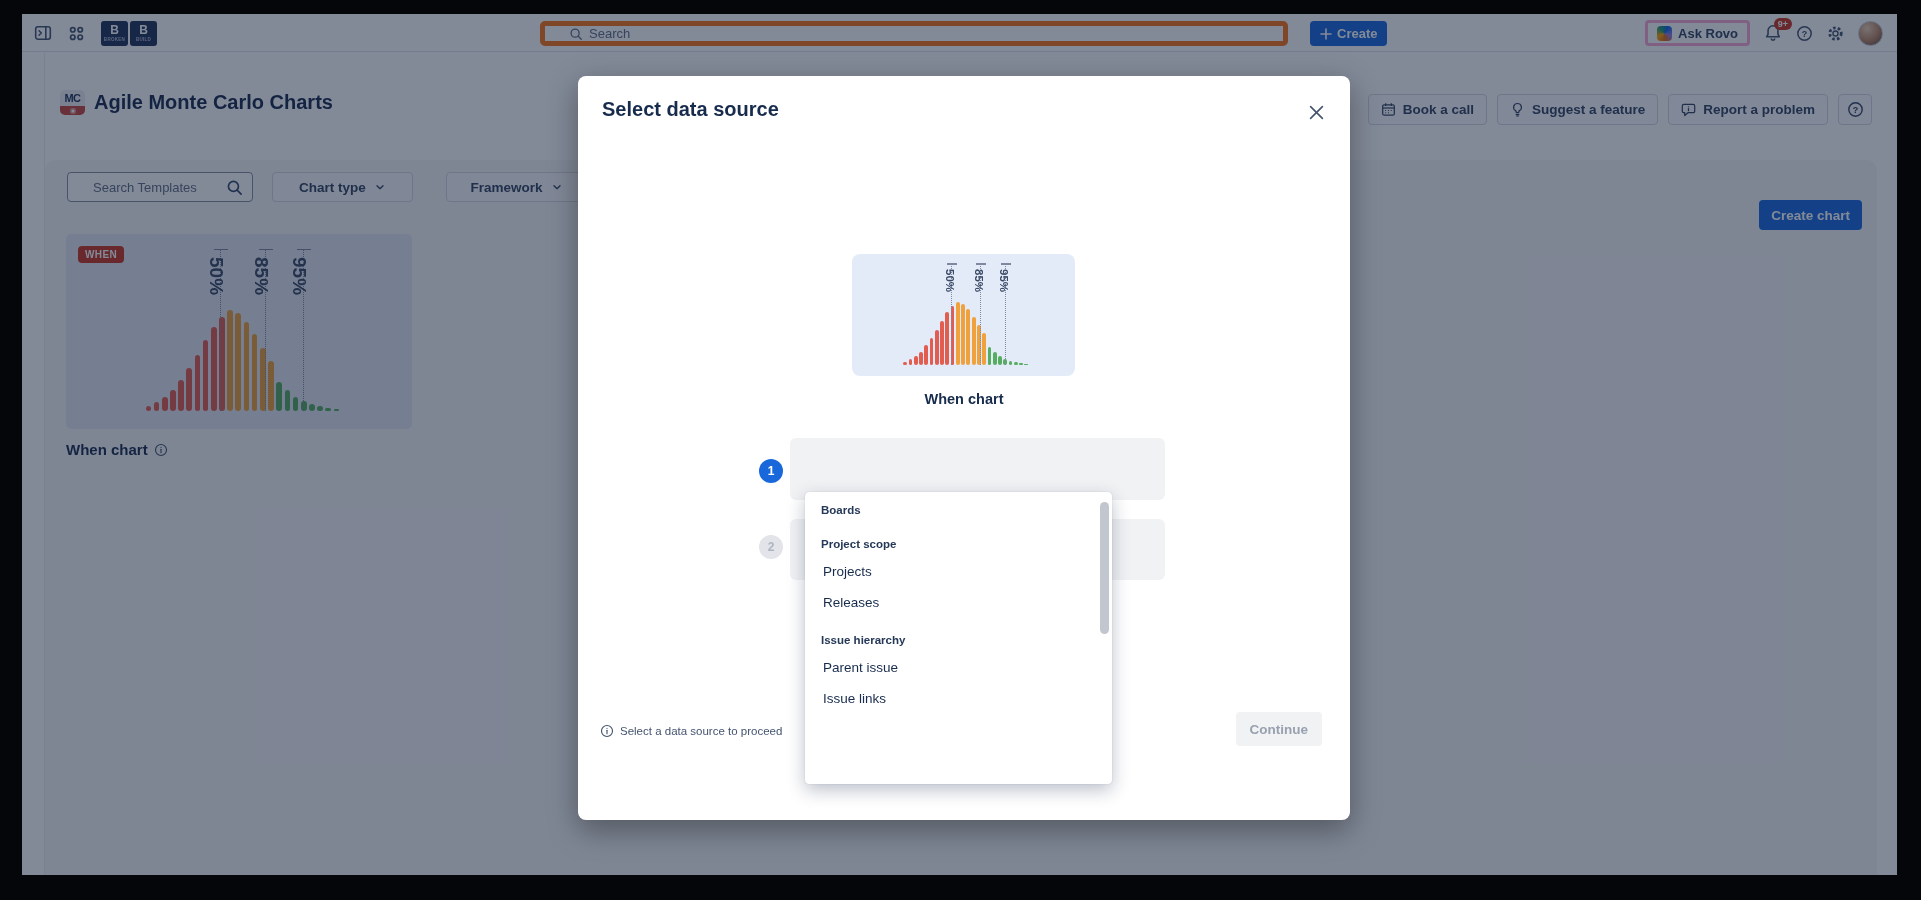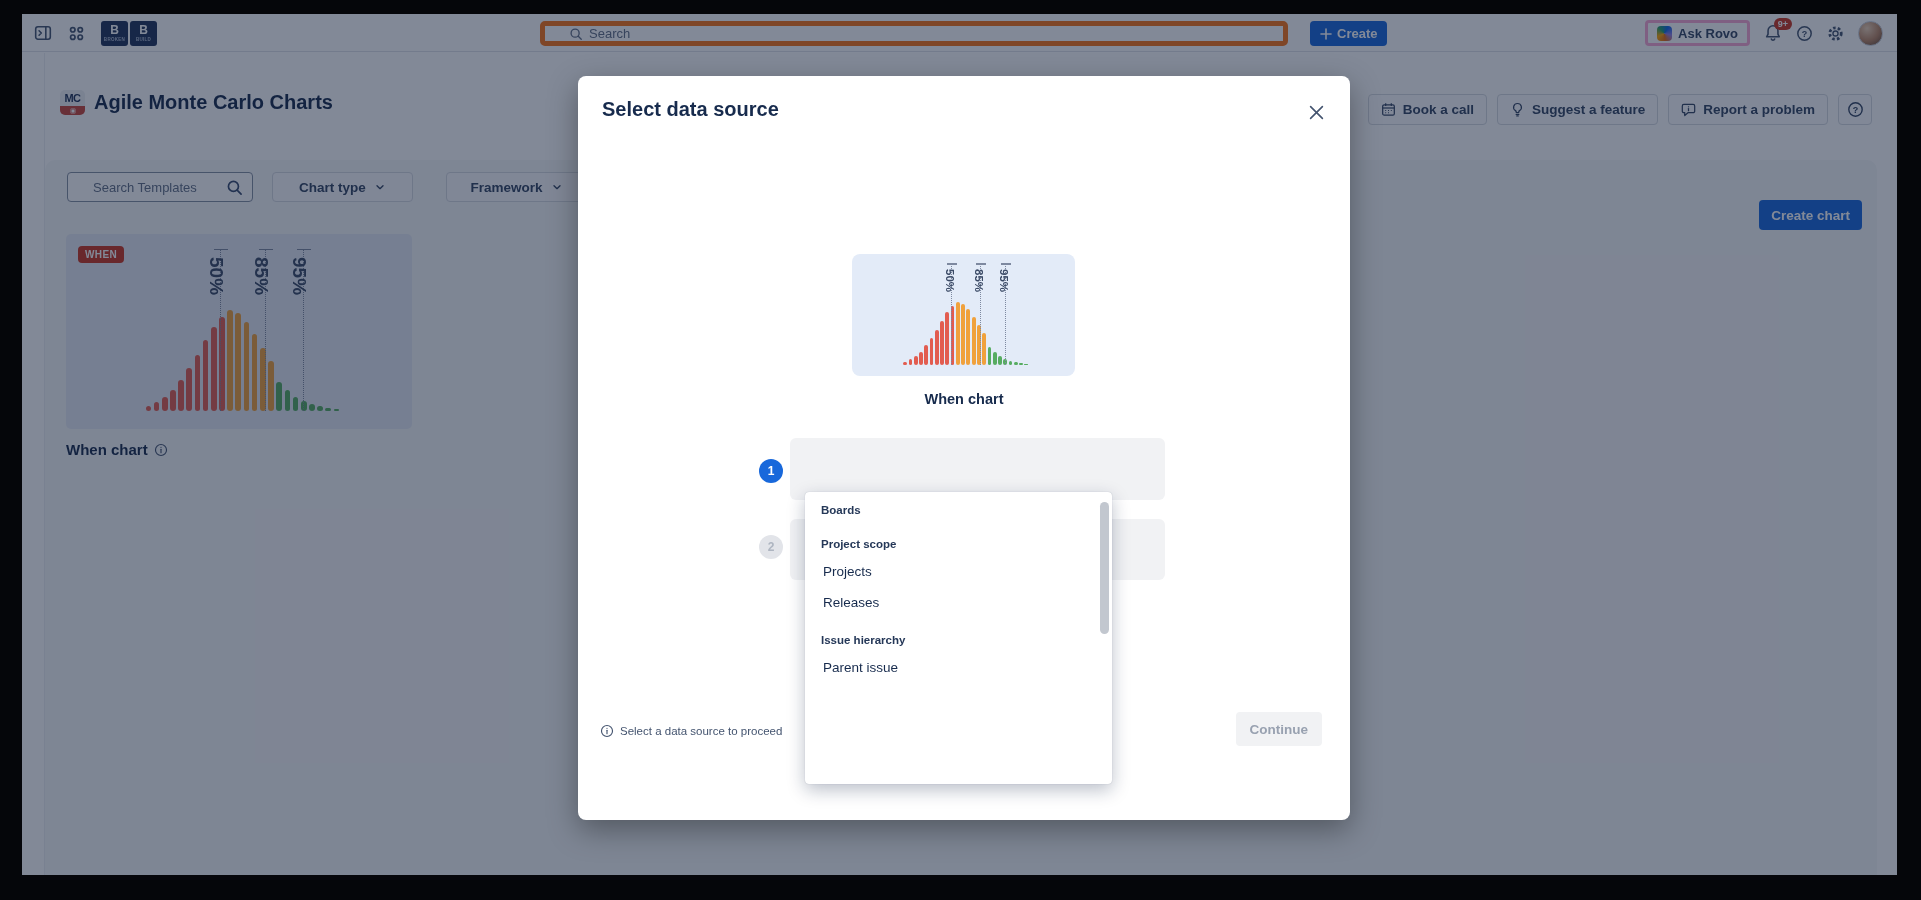--- a/index.html
+++ b/index.html
@@ -375,20 +375,21 @@
     <div class="dropdown" id="dd-menu">
       <div class="dd-scrollbar"></div>
     <div class="dd-header">Boards</div>
         <div class="dd-gap"></div>
         <div class="dd-header">Project scope</div>
         <div class="dd-item">Projects</div>
         <div class="dd-item">Releases</div>
         <div class="dd-gap"></div>
         <div class="dd-header">Issue hierarchy</div>
         <div class="dd-item">Parent issue</div>
+        <div class="dd-item">Issue links</div>
       </div>
 
     <div class="modal-hint">
       <span>
         <svg width="14" height="14" viewBox="0 0 16 16" fill="none" stroke="#44546f" stroke-width="1.3">
           <circle cx="8" cy="8" r="6.3"></circle>
             <line x1="8" y1="7.2" x2="8" y2="11" stroke-linecap="round"></line>
             <circle cx="8" cy="4.9" r="0.7" fill="#44546f" stroke="none"></circle>
         </svg>
       </span>

